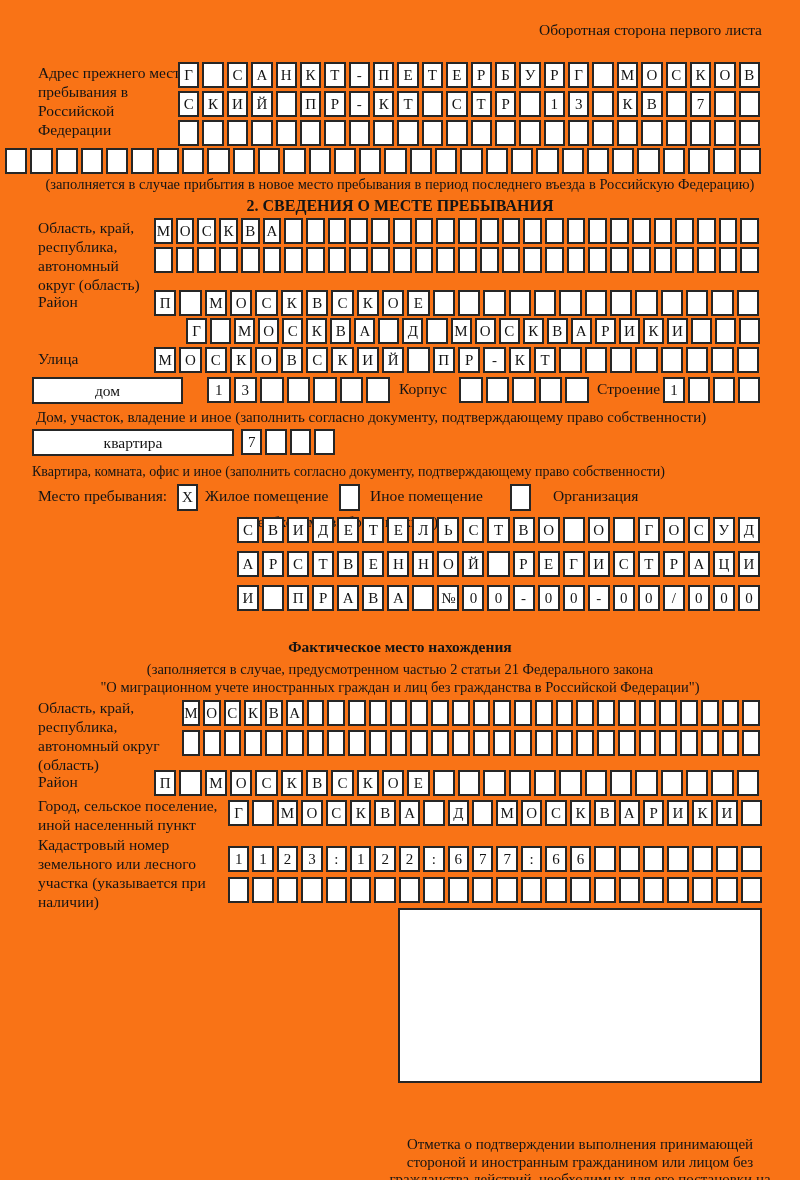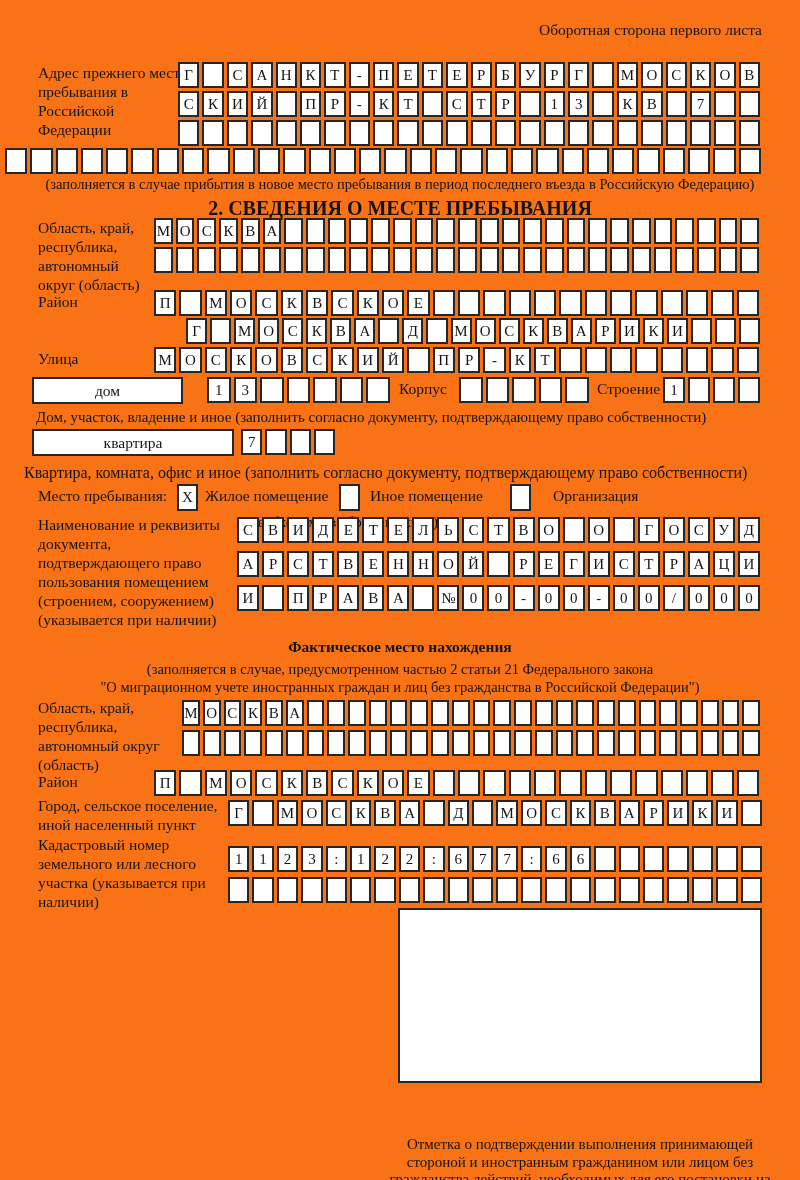--- a/index.html
+++ b/index.html
@@ -141,21 +141,21 @@
       <span class="cell"></span>
       <span class="cell"></span>
       <span class="cell"></span>
       <span class="cell"></span>
       <span class="cell"></span>
       <span class="cell"></span>
       <span class="cell"></span>
     </div>
   <div class="abs note center nowrap" style="top:176px; left:0; width:800px;">(заполняется в случае прибытия в новое место пребывания в период последнего въезда в Российскую Федерацию)</div>
 
-  <div class="abs bold center" style="top:197px; left:0; width:800px; font-size:20px;">2. СВЕДЕНИЯ О МЕСТЕ ПРЕБЫВАНИЯ</div>
+  <div class="abs bold center" style="top:197px; left:0; width:800px; font-size:16px;">2. СВЕДЕНИЯ О МЕСТЕ ПРЕБЫВАНИЯ</div>
 
   <div class="abs lbl" style="top:219px; left:38px; width:118px;">Область, край, республика, автономный округ (область)</div>
   <div class="abs boxrow" style="top:218px; left:154px; width:605px;">
       <span class="cell">М</span>
       <span class="cell">О</span>
       <span class="cell">С</span>
       <span class="cell">К</span>
       <span class="cell">В</span>
       <span class="cell">А</span>
       <span class="cell"></span>
@@ -322,32 +322,31 @@
     </div>
   <div class="abs note nowrap" style="top:409px; left:36px; font-size:15px;">Дом, участок, владение и иное (заполнить согласно документу, подтверждающему право собственности)</div>
 
   <div class="abs wbox" style="top:429px; left:32px; width:202px;">квартира</div>
   <div class="abs boxrow" style="top:429px; left:241px; width:94px;">
       <span class="cell">7</span>
       <span class="cell"></span>
       <span class="cell"></span>
       <span class="cell"></span>
     </div>
-  <div class="abs note nowrap" style="top:464px; left:24px; font-size:16px;text-align:right;">Квартира, комната, офис и иное (заполнить согласно документу, подтверждающему право собственности)</div>
+  <div class="abs note nowrap" style="top:464px; left:32px; font-size:14px;text-align:right;">Квартира, комната, офис и иное (заполнить согласно документу, подтверждающему право собственности)</div>
 
   <div class="abs lbl nowrap" style="top:487px; left:38px;">Место пребывания:</div>
   <div class="abs chk" style="top:484px; left:177px;">X</div>
   <div class="abs lbl nowrap" style="top:487px; left:205px;">Жилое помещение</div>
   <div class="abs chk" style="top:484px; left:339px;"></div>
   <div class="abs lbl nowrap" style="top:487px; left:370px;">Иное помещение</div>
   <div class="abs chk" style="top:484px; left:510px;"></div>
   <div class="abs lbl nowrap" style="top:487px; left:553px;">Организация</div>
   <div class="abs note center" style="top:514px; left:140px; width:400px; font-size:15px;">(Необходимо выбрать нужное)</div>
 
-  <div class="abs lbl" style="top:516px; left:38px; width:192px;">Наименование и реквизиты документа, подтверждающего право пользования помещением (строением, сооружением) (указывается при наличии)</div>
   <div class="abs boxrow" style="top:517px; left:237px; width:523px;">
       <span class="cell">С</span>
       <span class="cell">В</span>
       <span class="cell">И</span>
       <span class="cell">Д</span>
       <span class="cell">Е</span>
       <span class="cell">Т</span>
       <span class="cell">Е</span>
       <span class="cell">Л</span>
       <span class="cell">Ь</span>

